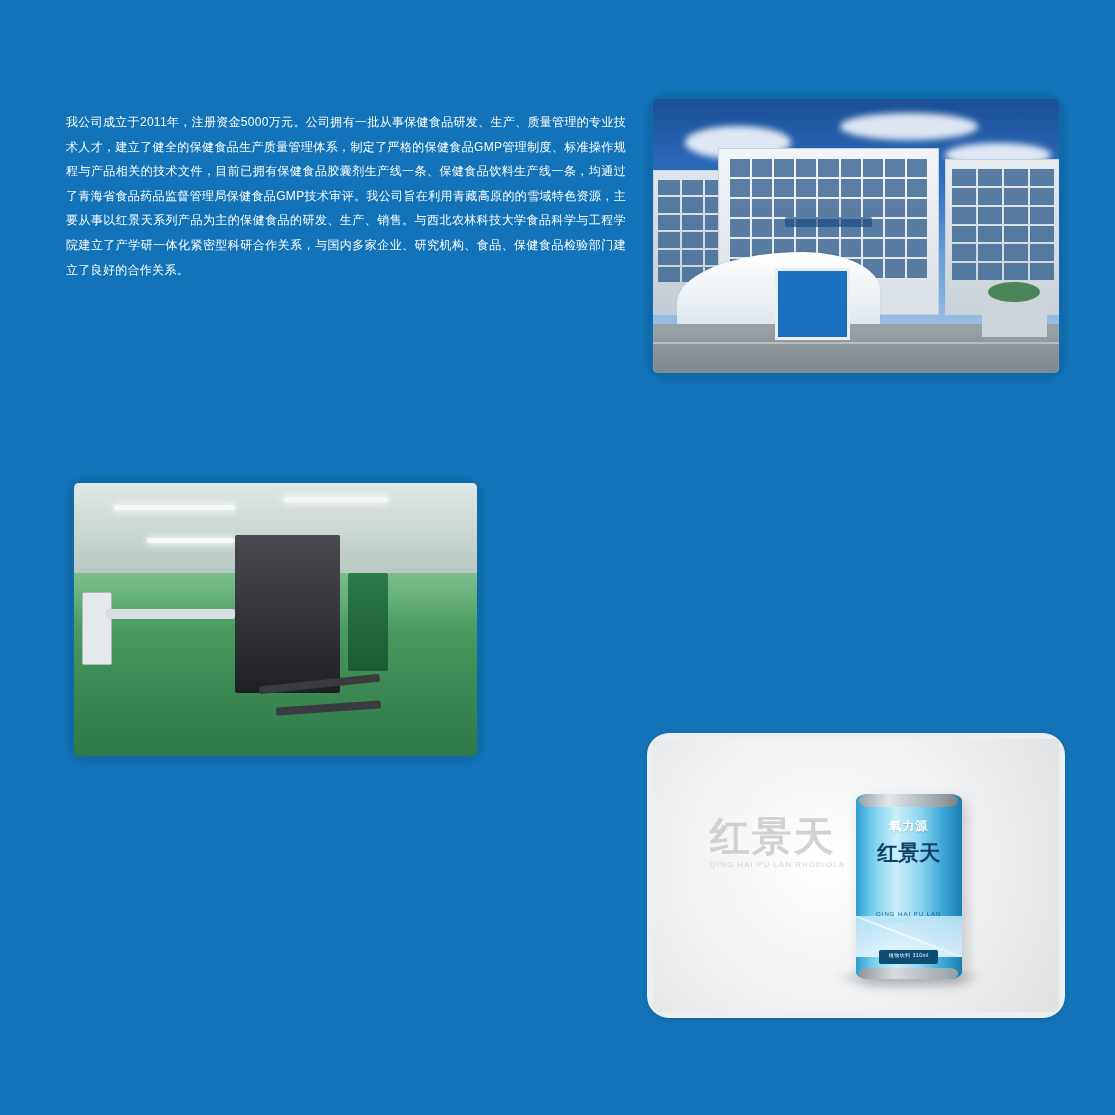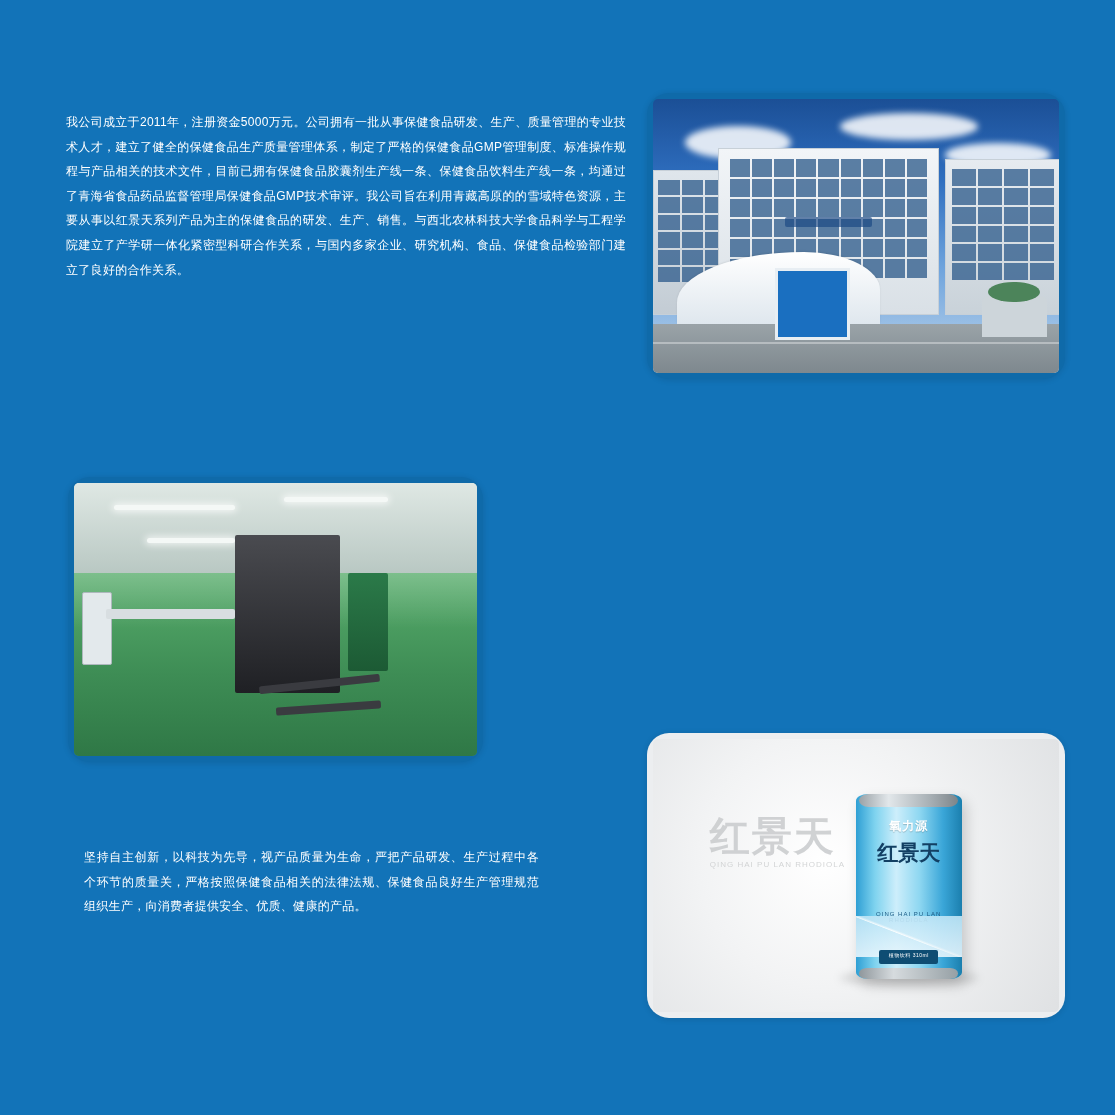--- a/index.html
+++ b/index.html
@@ -545,21 +545,20 @@
       <div class="machine m-door"></div>
       <div class="machine m-table"></div>
       <div class="machine m-big"></div>
       <div class="machine m-green"></div>
       <div class="machine m-frame"></div>
       <div class="machine m-frame2"></div>
     </div>
   </div>
 
 
-  <div class="para para-3">坚持自主创新，以科技为先导，视产品质量为生命，严把产品研发、生产过程中各个环节的质量关，严格按照保健食品相关的法律法规、保健食品良好生产管理规范组织生产，向消费者提供安全、优质、健康的产品。</div>
 
   <div class="photo photo-product">
     <div class="photo-inner">
       <div class="product-bg"></div>
 
       <div class="ghost-logo">
         <div>红景天</div>
         <div class="ghost-sub">QING HAI PU LAN  RHODIOLA</div>
       </div>
 

